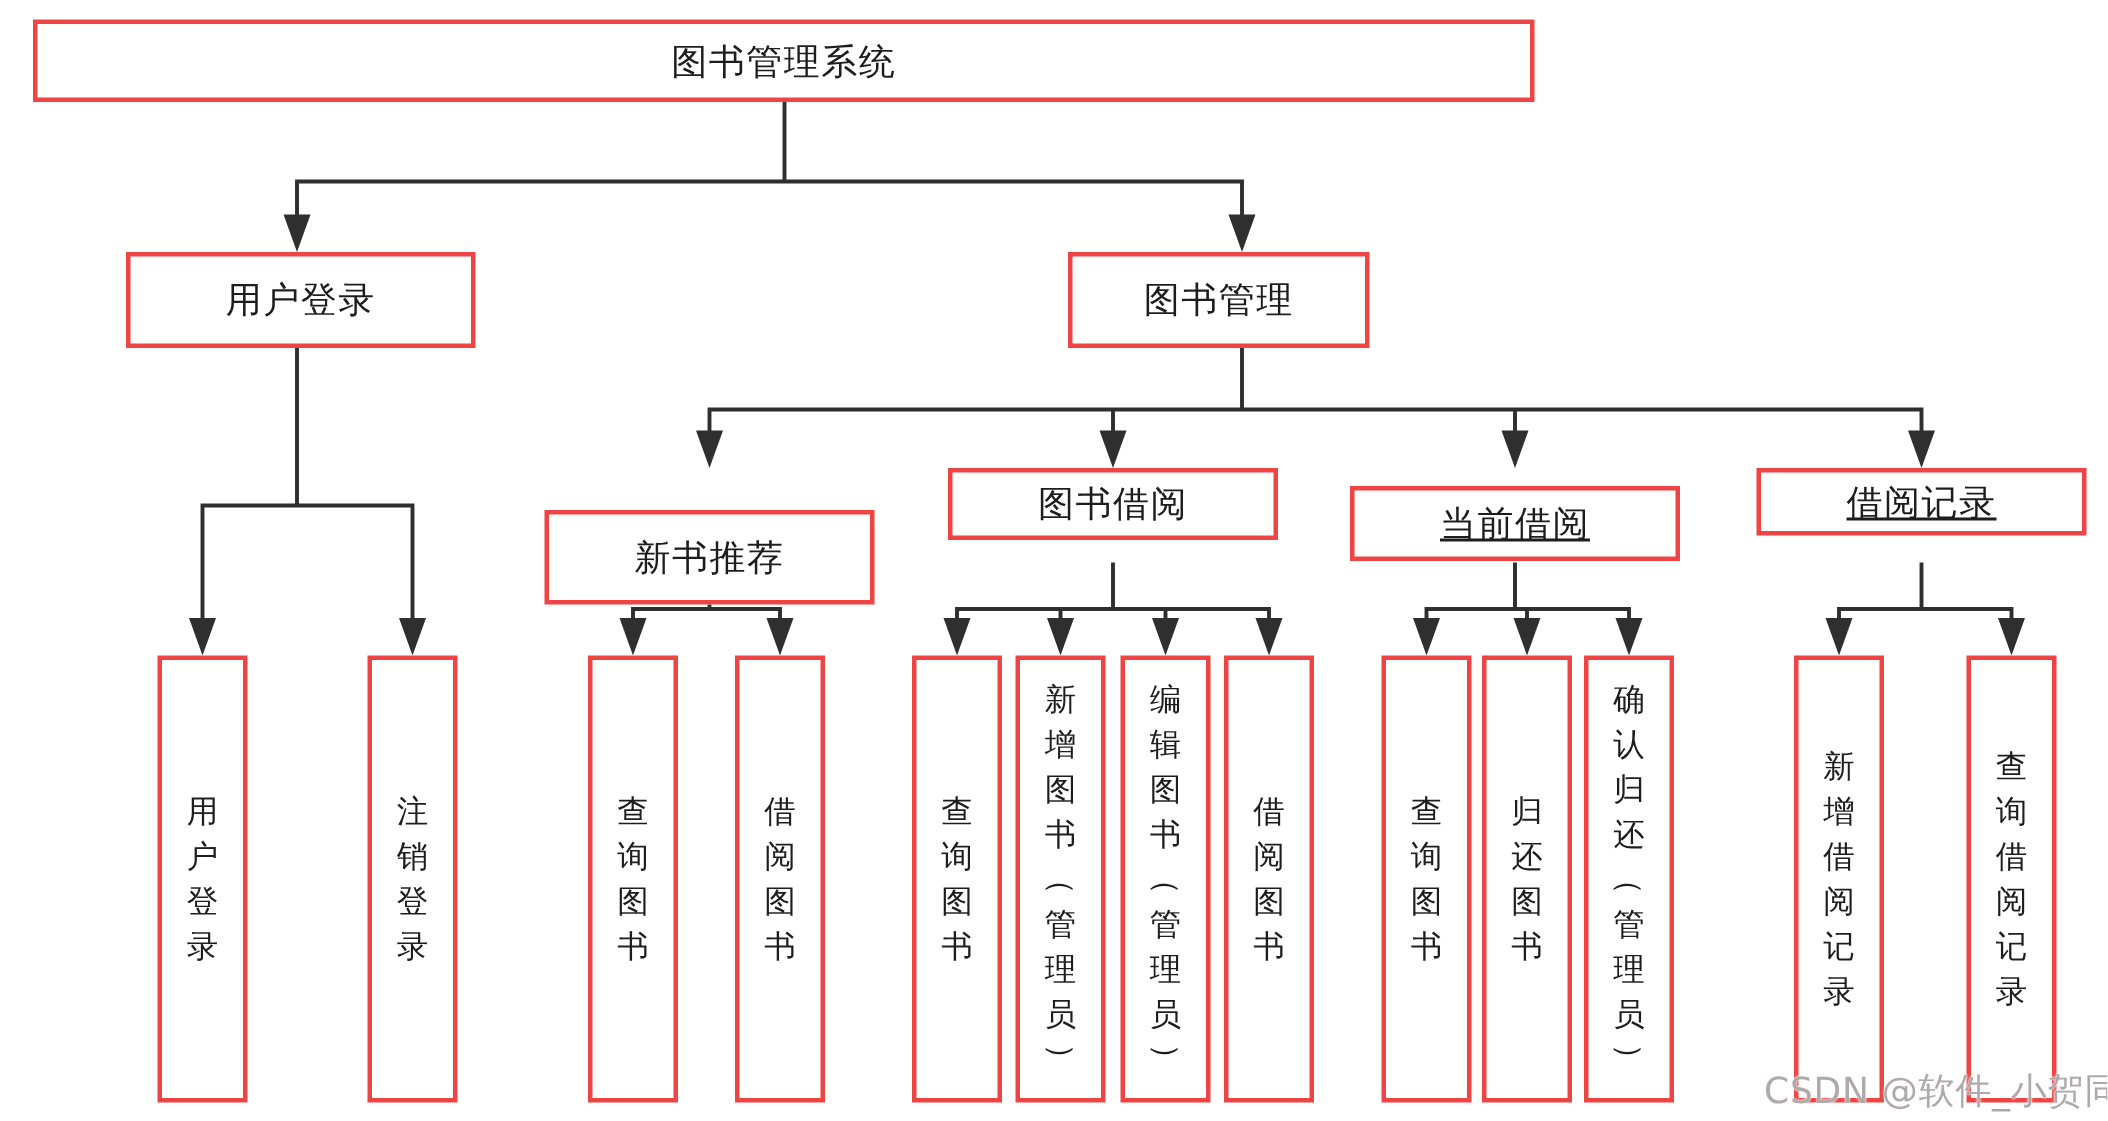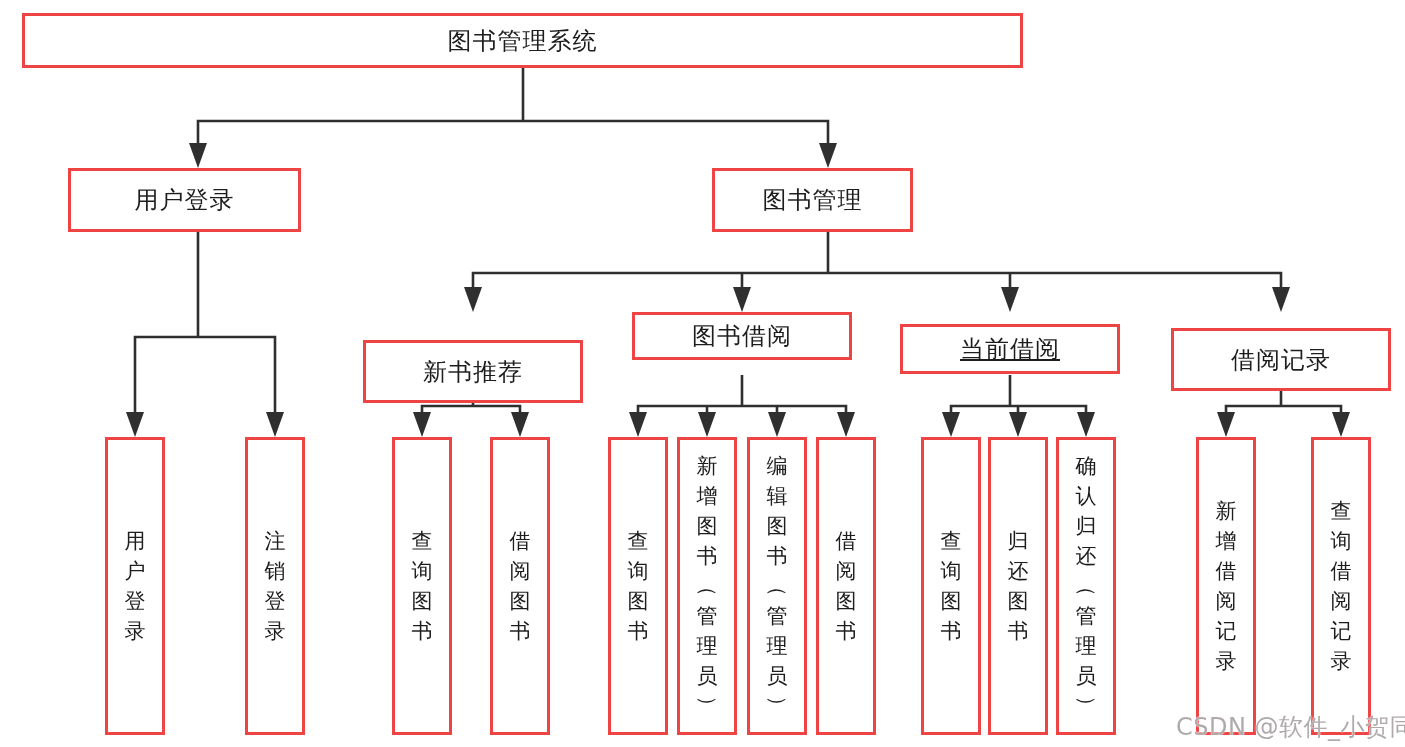--- a/index.html
+++ b/index.html
@@ -114,27 +114,27 @@
         <polygon points="942,412 960,412 951,437" fill="#2f2f2f"></polygon>
         <polygon points="1009,412 1027,412 1018,437" fill="#2f2f2f"></polygon>
         <polygon points="1077,412 1095,412 1086,437" fill="#2f2f2f"></polygon>
         <polygon points="1217,412 1235,412 1226,437" fill="#2f2f2f"></polygon>
         <polygon points="1332,412 1350,412 1341,437" fill="#2f2f2f"></polygon>
       </g>
   </svg>
 
   <div class="node h" style="left:22px; top:13px; width:1001px; height:55px;">图书管理系统</div>
 
-  <div class="node h" style="left:68px; top:168px; width:233px; height:64px;">用户登录</div>
+  <div class="node h" style="left:84px; top:168px; width:233px; height:64px;">用户登录</div>
   <div class="node h" style="left:712px; top:168px; width:201px; height:64px;">图书管理</div>
 
   <div class="node h" style="left:363px; top:312px; width:220px; height:63px;margin-top:28px;">新书推荐</div>
   <div class="node h" style="left:632px; top:312px; width:220px; height:48px;">图书借阅</div>
   <div class="node h" style="left:900px; top:324px; width:220px; height:50px;text-decoration:underline;">当前借阅</div>
-  <div class="node h" style="left:1171px; top:328px; width:220px; height:63px;">借阅记录</div>
+  <div class="node h" style="left:1171px; top:312px; width:220px; height:45px;text-decoration:underline;">借阅记录</div>
 
   <div class="node v" style="left:105px; top:437px; width:60px; height:298px;">
       <div class="vch">用</div>
       <div class="vch">户</div>
       <div class="vch">登</div>
       <div class="vch">录</div>
     </div>
   <div class="node v" style="left:245px; top:437px; width:60px; height:298px;">
       <div class="vch">注</div>
       <div class="vch">销</div>

